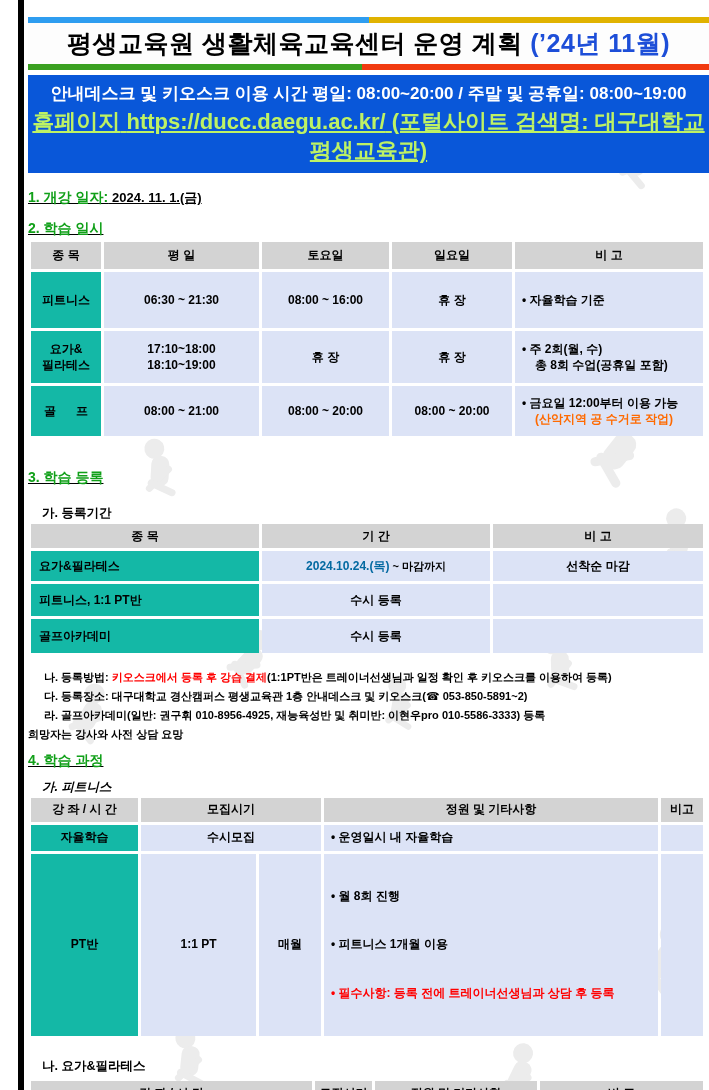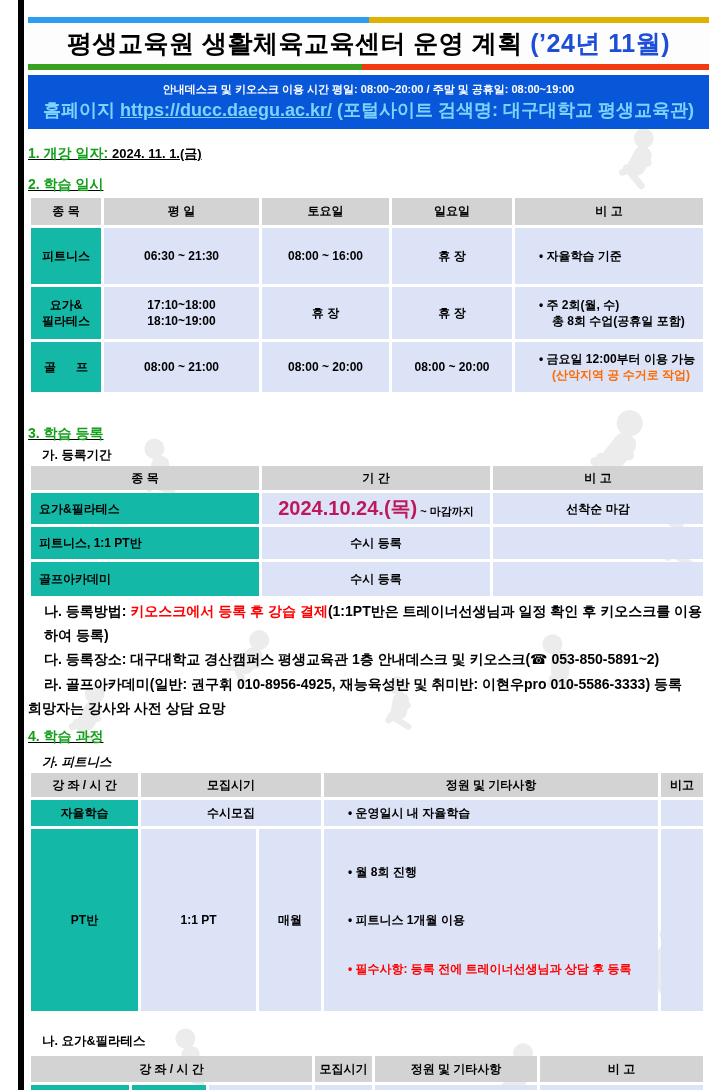--- a/index.html
+++ b/index.html
@@ -21,51 +21,51 @@
   .s-green { width:49%; background:#3aa021; }
   .s-red { flex:1; background:#f13a10; }
   .title-text {
     margin:0; text-align:center; font-size:25px; letter-spacing:0.5px;
     padding:5px 0 6px 0; line-height:1.2;
   }
   .title-green { color:#1d4ed8; }
 
   
   .banner { margin-top:5px; background:#0957d9; text-align:center; padding:6px 0 7px 0; }
-  .banner-line1 { color:#ffffff; font-size:11px; line-height:1.5; }
-  .banner-line2 { color:#7dd3fc; font-size:18px; line-height:1.35; }
+  .banner-line1 { color:#ffffff; font-size:17px; line-height:1.5; }
+  .banner-line2 { color:#bef264; font-size:22px; line-height:1.35;text-decoration:underline; }
   .banner-url { text-decoration:underline; }
 
   
   .sec { margin:0; font-size:14px; line-height:1.25;text-decoration:underline; }
   .green-h { color:#11a019; }
   .sub-h { font-size:12.5px; margin:0 0 0 14px; line-height:1.2; }
 
   
   table { border-collapse:separate; border-spacing:3px; width:678px; table-layout:fixed; }
   th, td { font-size:12px; line-height:1.35; vertical-align:middle; padding:2px 3px; overflow:hidden; }
   th { background:#d3d3d3; text-align:center; font-weight:bold; }
   td { background:#dce3f6; text-align:center; white-space:pre-wrap; }
   td.lav { background:#14b8a6; }
   td.left, th.left-pad { text-align:left; padding-left:8px; }
-  td.note { text-align:left; padding-left:24px; }
+  td.note { text-align:left; padding-left:7px; }
   .note-indent { padding-left:13px; display:block; }
   .red-t { color:#ff0000; }
   .orange-t { color:#ff6a00; }
-  .big-date { font-size:20px; color:#be185d; }
+  .big-date { font-size:12px; color:#0369a1; }
   .small-after { font-size:11px; }
 
-  .notes-block { margin-top:0; font-size:14px; line-height:1.72; }
+  .notes-block { margin-top:12px; font-size:11px; line-height:1.72; }
   .notes-block .indent { padding-left:16px; }
 
   
   .mt-sec1 { margin-top:16px; }
   .mt-sec2 { margin-top:14px; }
   .mt-sec3 { margin-top:30px; }
-  .mt-sub  { margin-top:6px; }
+  .mt-sub  { margin-top:20px; }
   .mt-sec4 { margin-top:8px; }
   .mt-sub2 { margin-top:10px;font-style:italic; }
   .mt-yoga { margin-top:20px; }
 </style>
 </head>
 <body>
 
 <svg class="watermark" width="709" height="1090" viewBox="0 0 709 1090" aria-hidden="true">
   <defs>
     <g id="fig" fill="#ececec">

